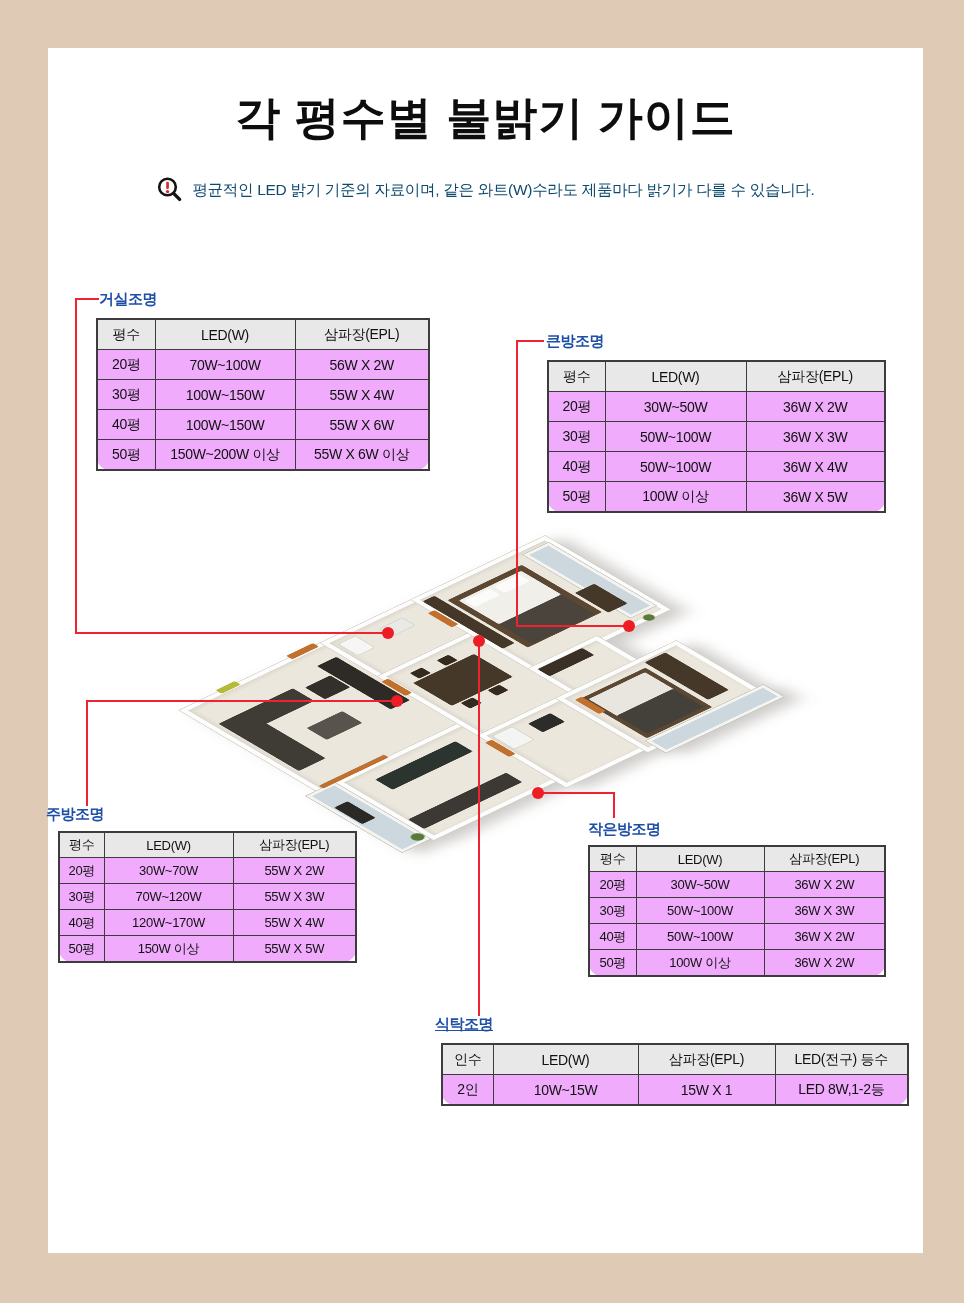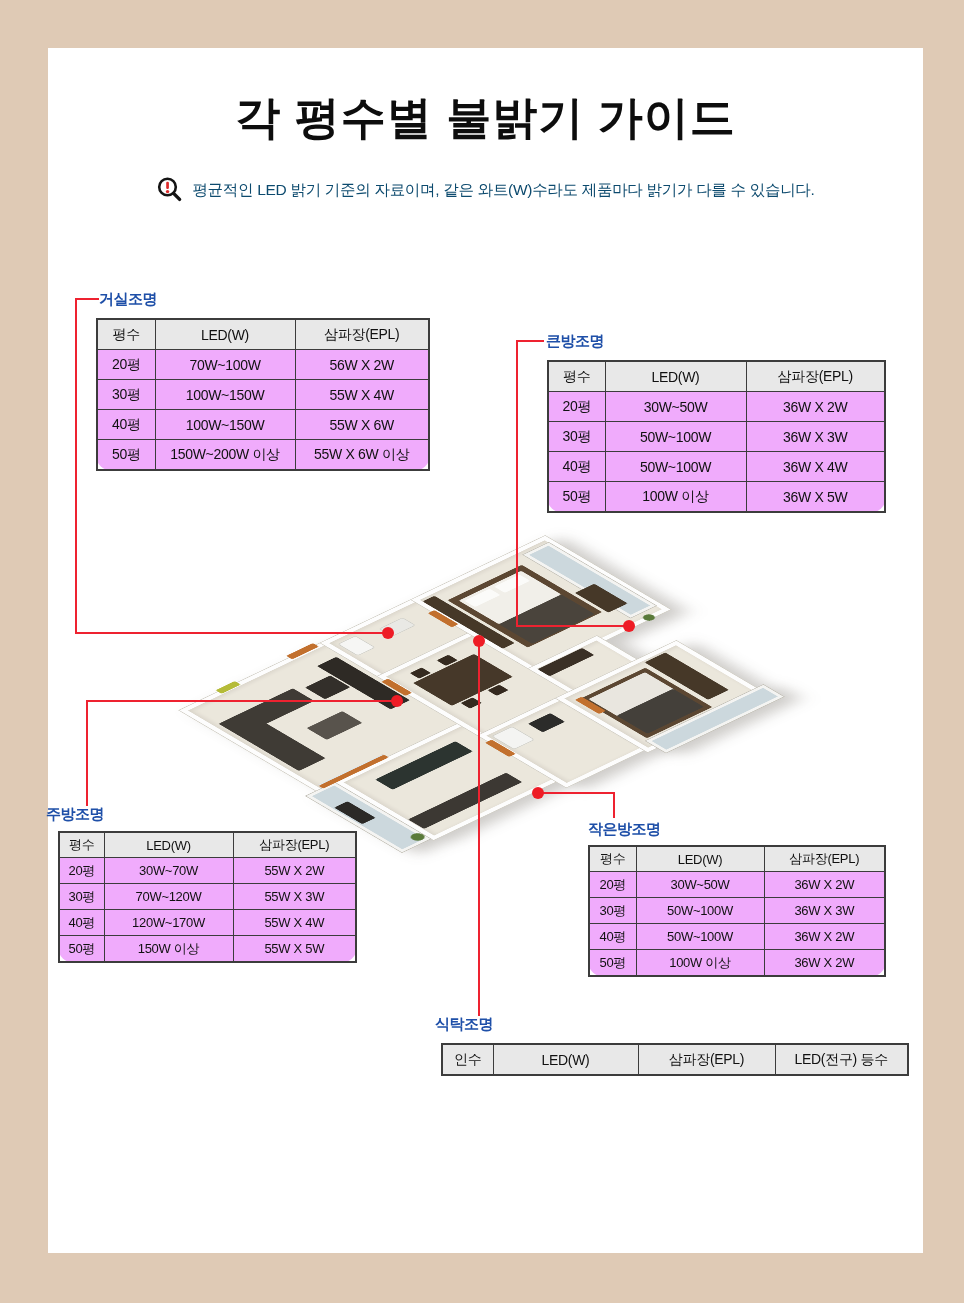--- a/index.html
+++ b/index.html
@@ -166,21 +166,21 @@
 <div class="rline" style="left:613px;top:792px;width:2px;height:26px;"></div>
 <div class="rdot" style="left:532px;top:787px;"></div>
 
 <div class="rline" style="left:478px;top:642px;width:2px;height:374px;"></div>
 <div class="rdot" style="left:473px;top:635px;"></div>
 
 <div class="callout-label" style="left:99px;top:290px;">거실조명</div>
 <div class="callout-label" style="left:546px;top:332px;">큰방조명</div>
 <div class="callout-label" style="left:46px;top:805px;">주방조명</div>
 <div class="callout-label" style="left:588px;top:820px;text-align:right;">작은방조명</div>
-<div class="callout-label" style="left:435px;top:1015px;">식탁조명</div>
+<div class="callout-label" style="left:435px;top:1015px;text-decoration:underline;">식탁조명</div>
 
 <table class="guide tbl-lg" style="left:96px;top:318px;width:332px;">
   <colgroup>
       <col style="width:58px">
       <col style="width:140px">
       <col style="width:134px">
     </colgroup>
 <thead>
       <tr>
         <th>평수</th>
@@ -332,14 +332,20 @@
     </colgroup>
 <thead>
       <tr>
         <th>인수</th>
         <th>LED(W)</th>
         <th>삼파장(EPL)</th>
         <th>LED(전구) 등수</th>
       </tr>
     </thead>
     <tbody>
+      <tr>
+        <td>2인</td>
+        <td>10W~15W</td>
+        <td>15W X 1</td>
+        <td>LED 8W,1-2등</td>
+      </tr>
     </tbody>
   </table>
 
 </body></html>

